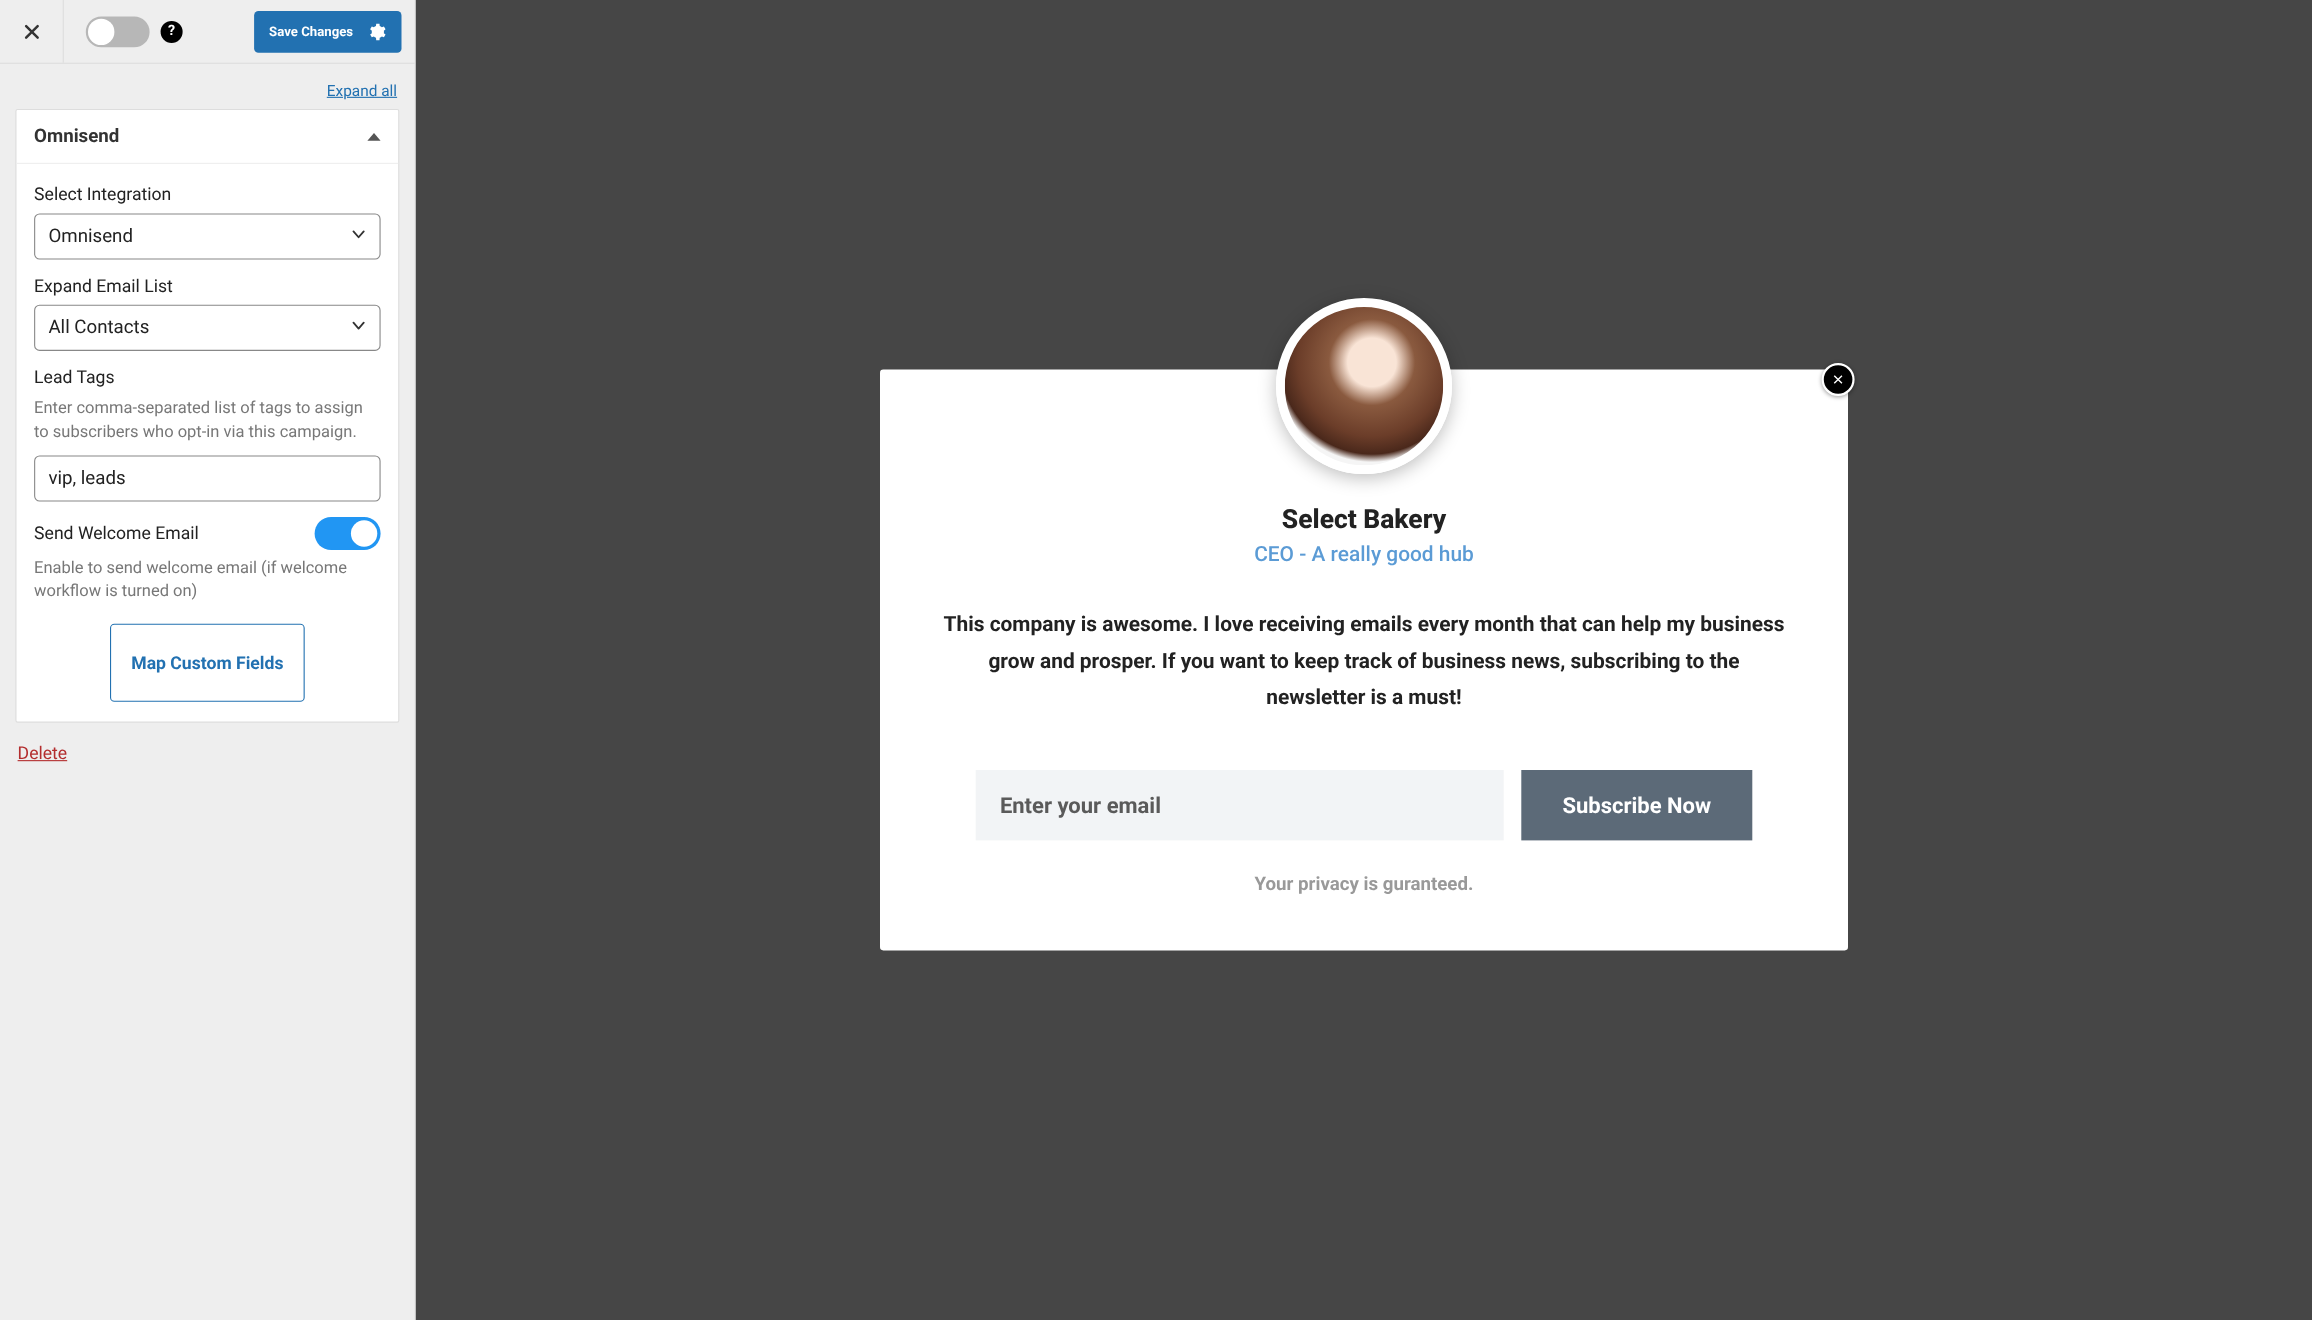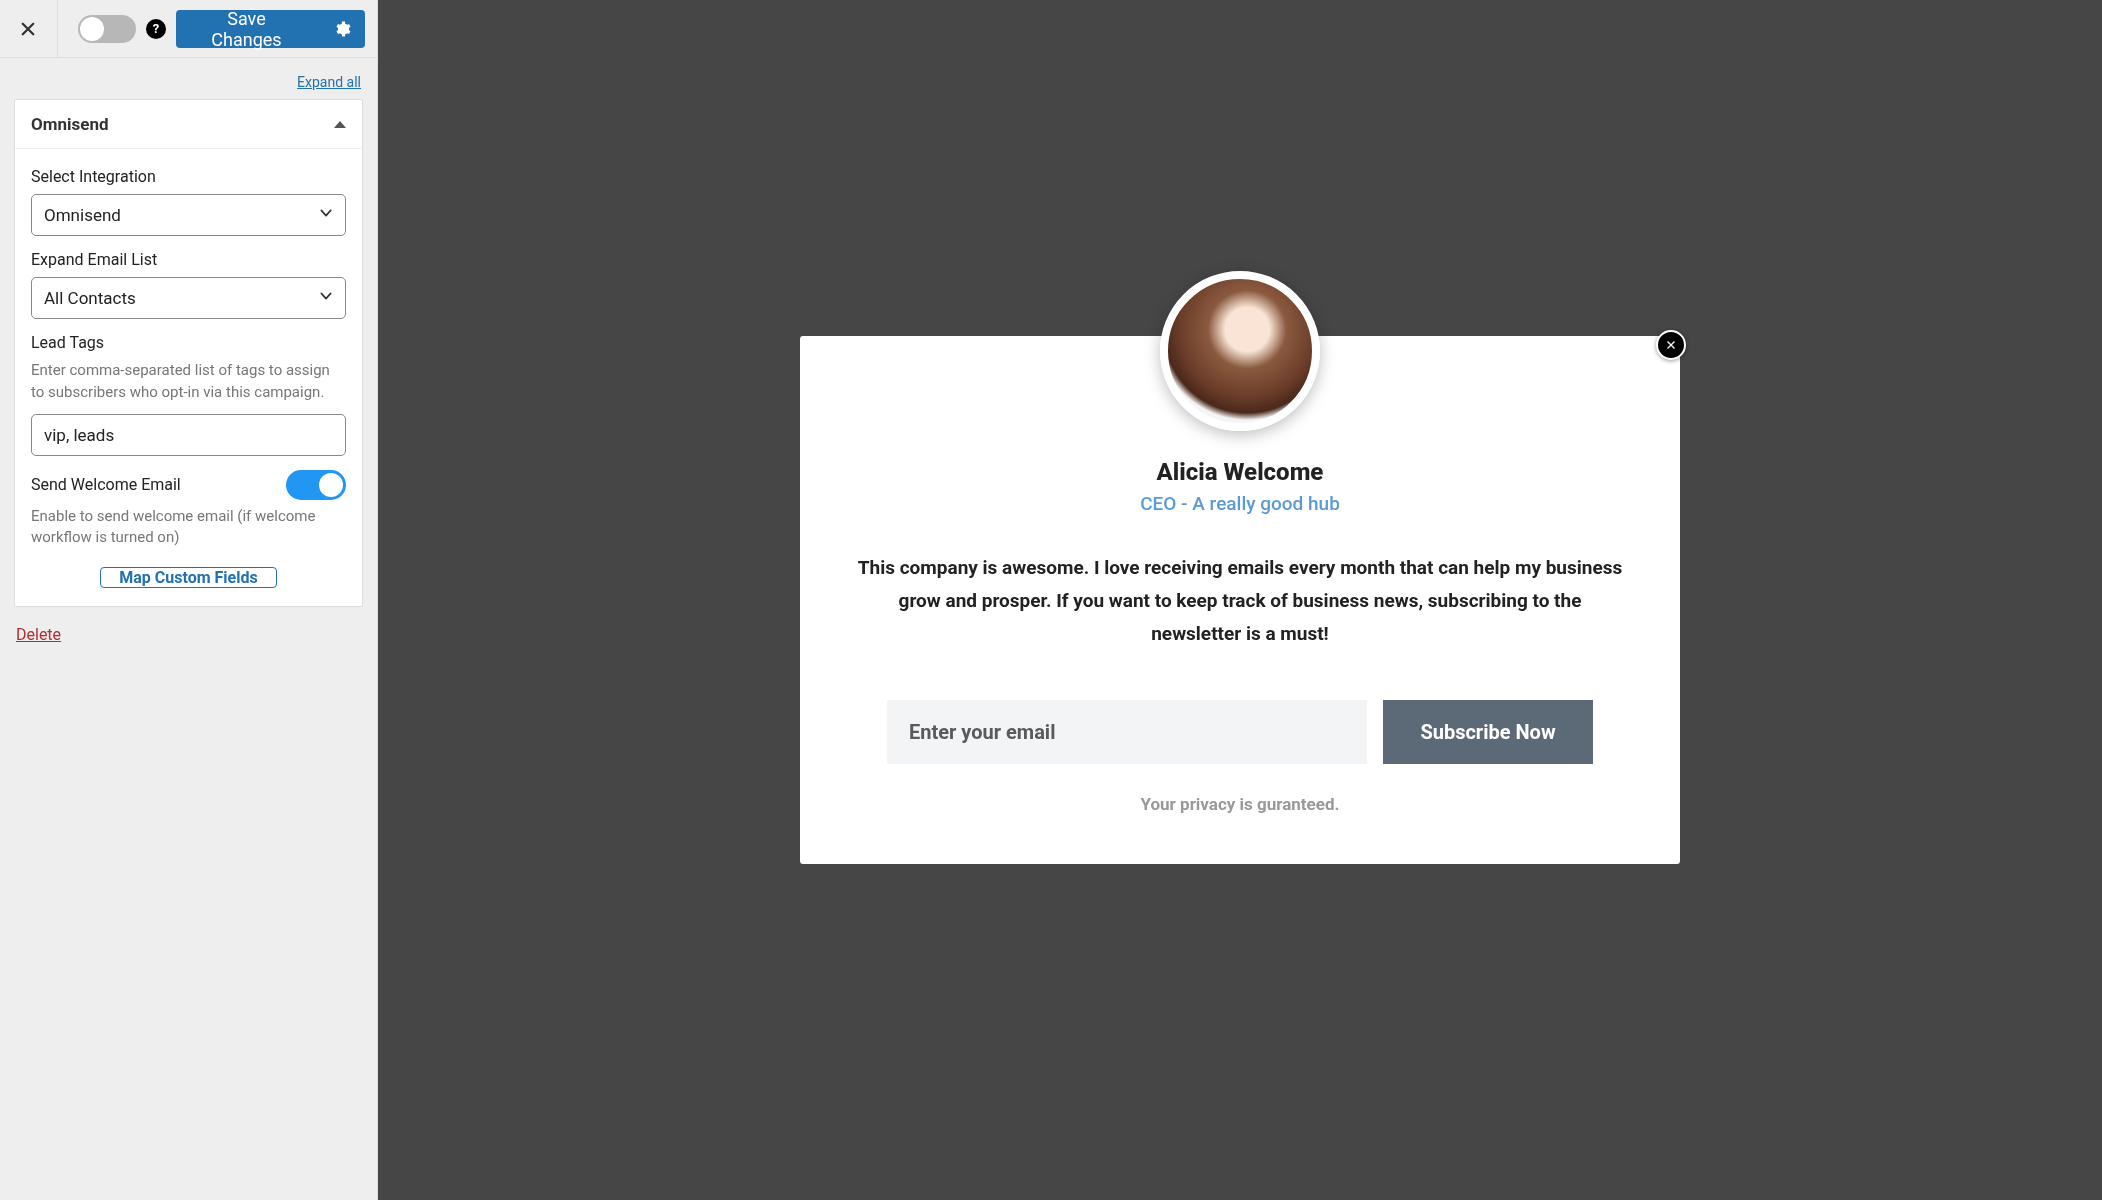--- a/index.html
+++ b/index.html
@@ -68,23 +68,23 @@
   .save-btn {
     margin-left: auto;
     background: #2271b1;
     color: #fff;
     border: none;
     border-radius: 4px;
     height: 38px;
     padding: 0 14px;
     display: flex;
     align-items: center;
-    gap: 30px;
-    font-size: 18px;
-    font-weight: 400;
+    gap: 12px;
+    font-size: 12px;
+    font-weight: 700;
     cursor: pointer;
   }
   .save-btn svg { width: 18px; height: 18px; fill: #fff; }
 
   .breadcrumb-row {
     display: flex;
     border-bottom: 1px solid #ddd;
     background: #fff;
   }
   .back-col {
@@ -189,21 +189,21 @@
   }
 
   .map-btn {
     display: block;
     margin: 18px auto 0;
     background: #fff;
     border: 1.5px solid #2271b1;
     color: #2271b1;
     font-size: 16px;
     font-weight: 700;
-    padding: 0 18px;
+    padding: 25px 18px;
     border-radius: 4px;
     cursor: pointer;
   }
 
   .delete-link {
     display: inline-block;
     margin: 18px 0 0 16px;
     color: #b32d2e;
     text-decoration: underline;
     font-size: 16px;
@@ -371,21 +371,21 @@
 </div>
 
 <div class="preview">
   <div class="popup">
     <div class="popup-close">
       <svg viewBox="0 0 24 24">
           <path d="M5 5 L19 19 M19 5 L5 19" fill="none"></path>
         </svg>
     </div>
     <div class="avatar"></div>
-    <div class="popup-name">Alicia Welcome</div>
+    <div class="popup-name">Select Bakery</div>
     <div class="popup-title">CEO - A really good hub</div>
     <div class="popup-body">This company is awesome. I love receiving emails every month that can help my business grow and prosper. If you want to keep track of business news, subscribing to the newsletter is a must!</div>
     <div class="sub-row">
       <input class="email-input" type="email" placeholder="Enter your email" style="">
       <button class="subnow">Subscribe Now</button>
     </div>
     <div class="privacy">Your privacy is guranteed.</div>
   </div>
 </div>
 

